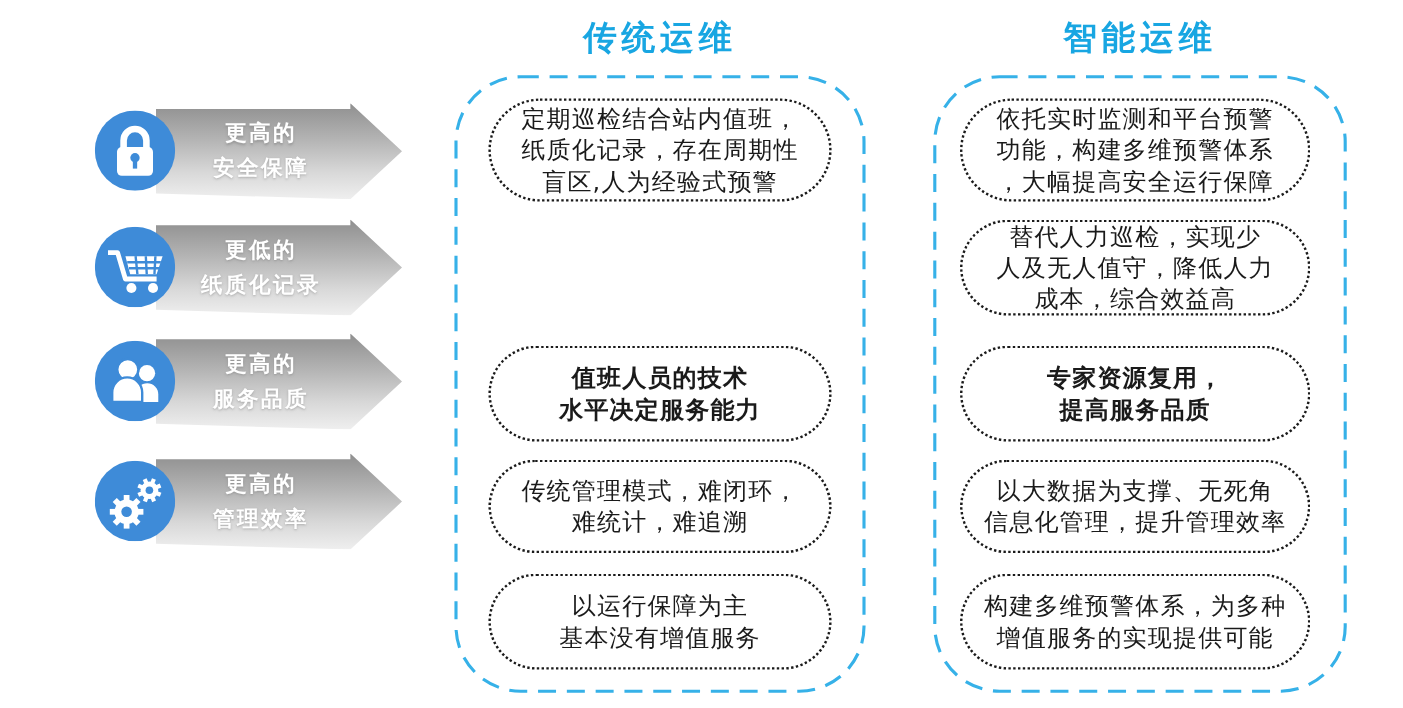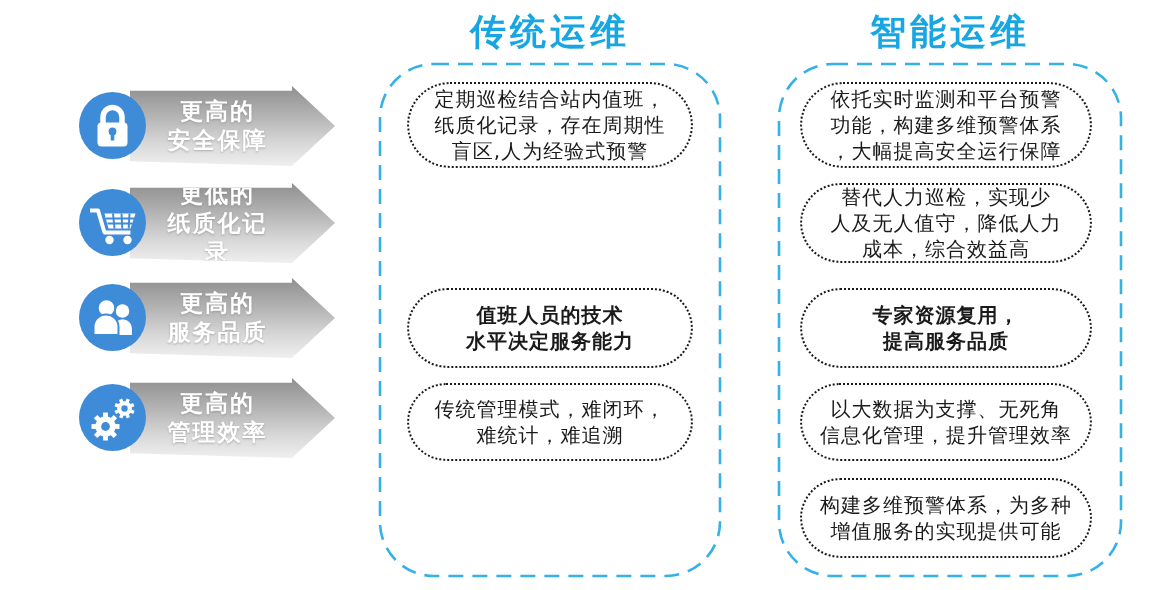--- a/index.html
+++ b/index.html
@@ -10,30 +10,30 @@
   
   .benefit-row{position:absolute;left:0;width:360px;height:80px;}
   .arrow{
     position:absolute;left:130px;top:0;width:205px;height:80px;
     background:linear-gradient(180deg,#8f8f8f 0%,#b4b4b4 38%,#d8d8d8 72%,#efefef 100%);
     clip-path:polygon(0 6%,79% 6%,79% 0,100% 50%,79% 100%,0 94%);
   }
   .arrow-label{
     position:absolute;left:26px;right:56px;top:0;bottom:0;
     display:flex;align-items:center;justify-content:center;text-align:center;
-    color:#ffffff;font-size:23px;line-height:29px;font-weight:bold;
+    color:#ffffff;font-size:18px;line-height:29px;font-weight:bold;
     letter-spacing:2px;white-space:pre-line;
     text-shadow:0 1px 2px rgba(110,110,110,.45);
   }
   .icon-circle{position:absolute;left:79px;top:6px;width:67px;height:67px;}
   .icon-circle svg{display:block;}
   
   .col-title{
     position:absolute;top:14px;height:36px;display:flex;align-items:center;justify-content:center;
-    color:#18a6e2;font-size:36px;font-weight:bold;letter-spacing:4px;
+    color:#18a6e2;font-size:28px;font-weight:bold;letter-spacing:4px;
   }
   .title-trad{left:378px;width:344px;}
   .title-intel{left:777px;width:346px;}
   .col-frame{position:absolute;top:62px;}
   .frame-trad{left:378px;width:344px;height:516px;}
   .frame-intel{left:777px;width:346px;height:516px;}
   .cmp-box{
     position:absolute;border:2.5px dotted #1a1a1a;border-radius:44px;
     display:flex;align-items:center;justify-content:center;text-align:center;
     color:#1a1a1a;font-size:20px;line-height:26px;letter-spacing:1px;white-space:pre-line;
@@ -148,20 +148,22 @@
       <rect x="2" y="2" width="340" height="512" rx="54" fill="none" stroke="#36b1e8" stroke-width="2.6" stroke-dasharray="15 9"></rect>
     </svg>
   </div>
   <div class="cmp-box trad-box b1">定期巡检结合站内值班，
 纸质化记录，存在周期性
 盲区,人为经验式预警</div>
   <div class="cmp-box trad-box b3">值班人员的技术
 水平决定服务能力</div>
   <div class="cmp-box trad-box b4">传统管理模式，难闭环，
 难统计，难追溯</div>
+  <div class="cmp-box trad-box b5">以运行保障为主
+基本没有增值服务</div>
 
   <div class="col-title title-intel">智能运维</div>
   <div class="col-frame frame-intel">
     <svg width="346" height="516" viewBox="0 0 346 516">
       <rect x="2" y="2" width="342" height="512" rx="54" fill="none" stroke="#36b1e8" stroke-width="2.6" stroke-dasharray="15 9"></rect>
     </svg>
   </div>
   <div class="cmp-box intel-box b1">依托实时监测和平台预警
 功能，构建多维预警体系
 ，大幅提高安全运行保障</div>

